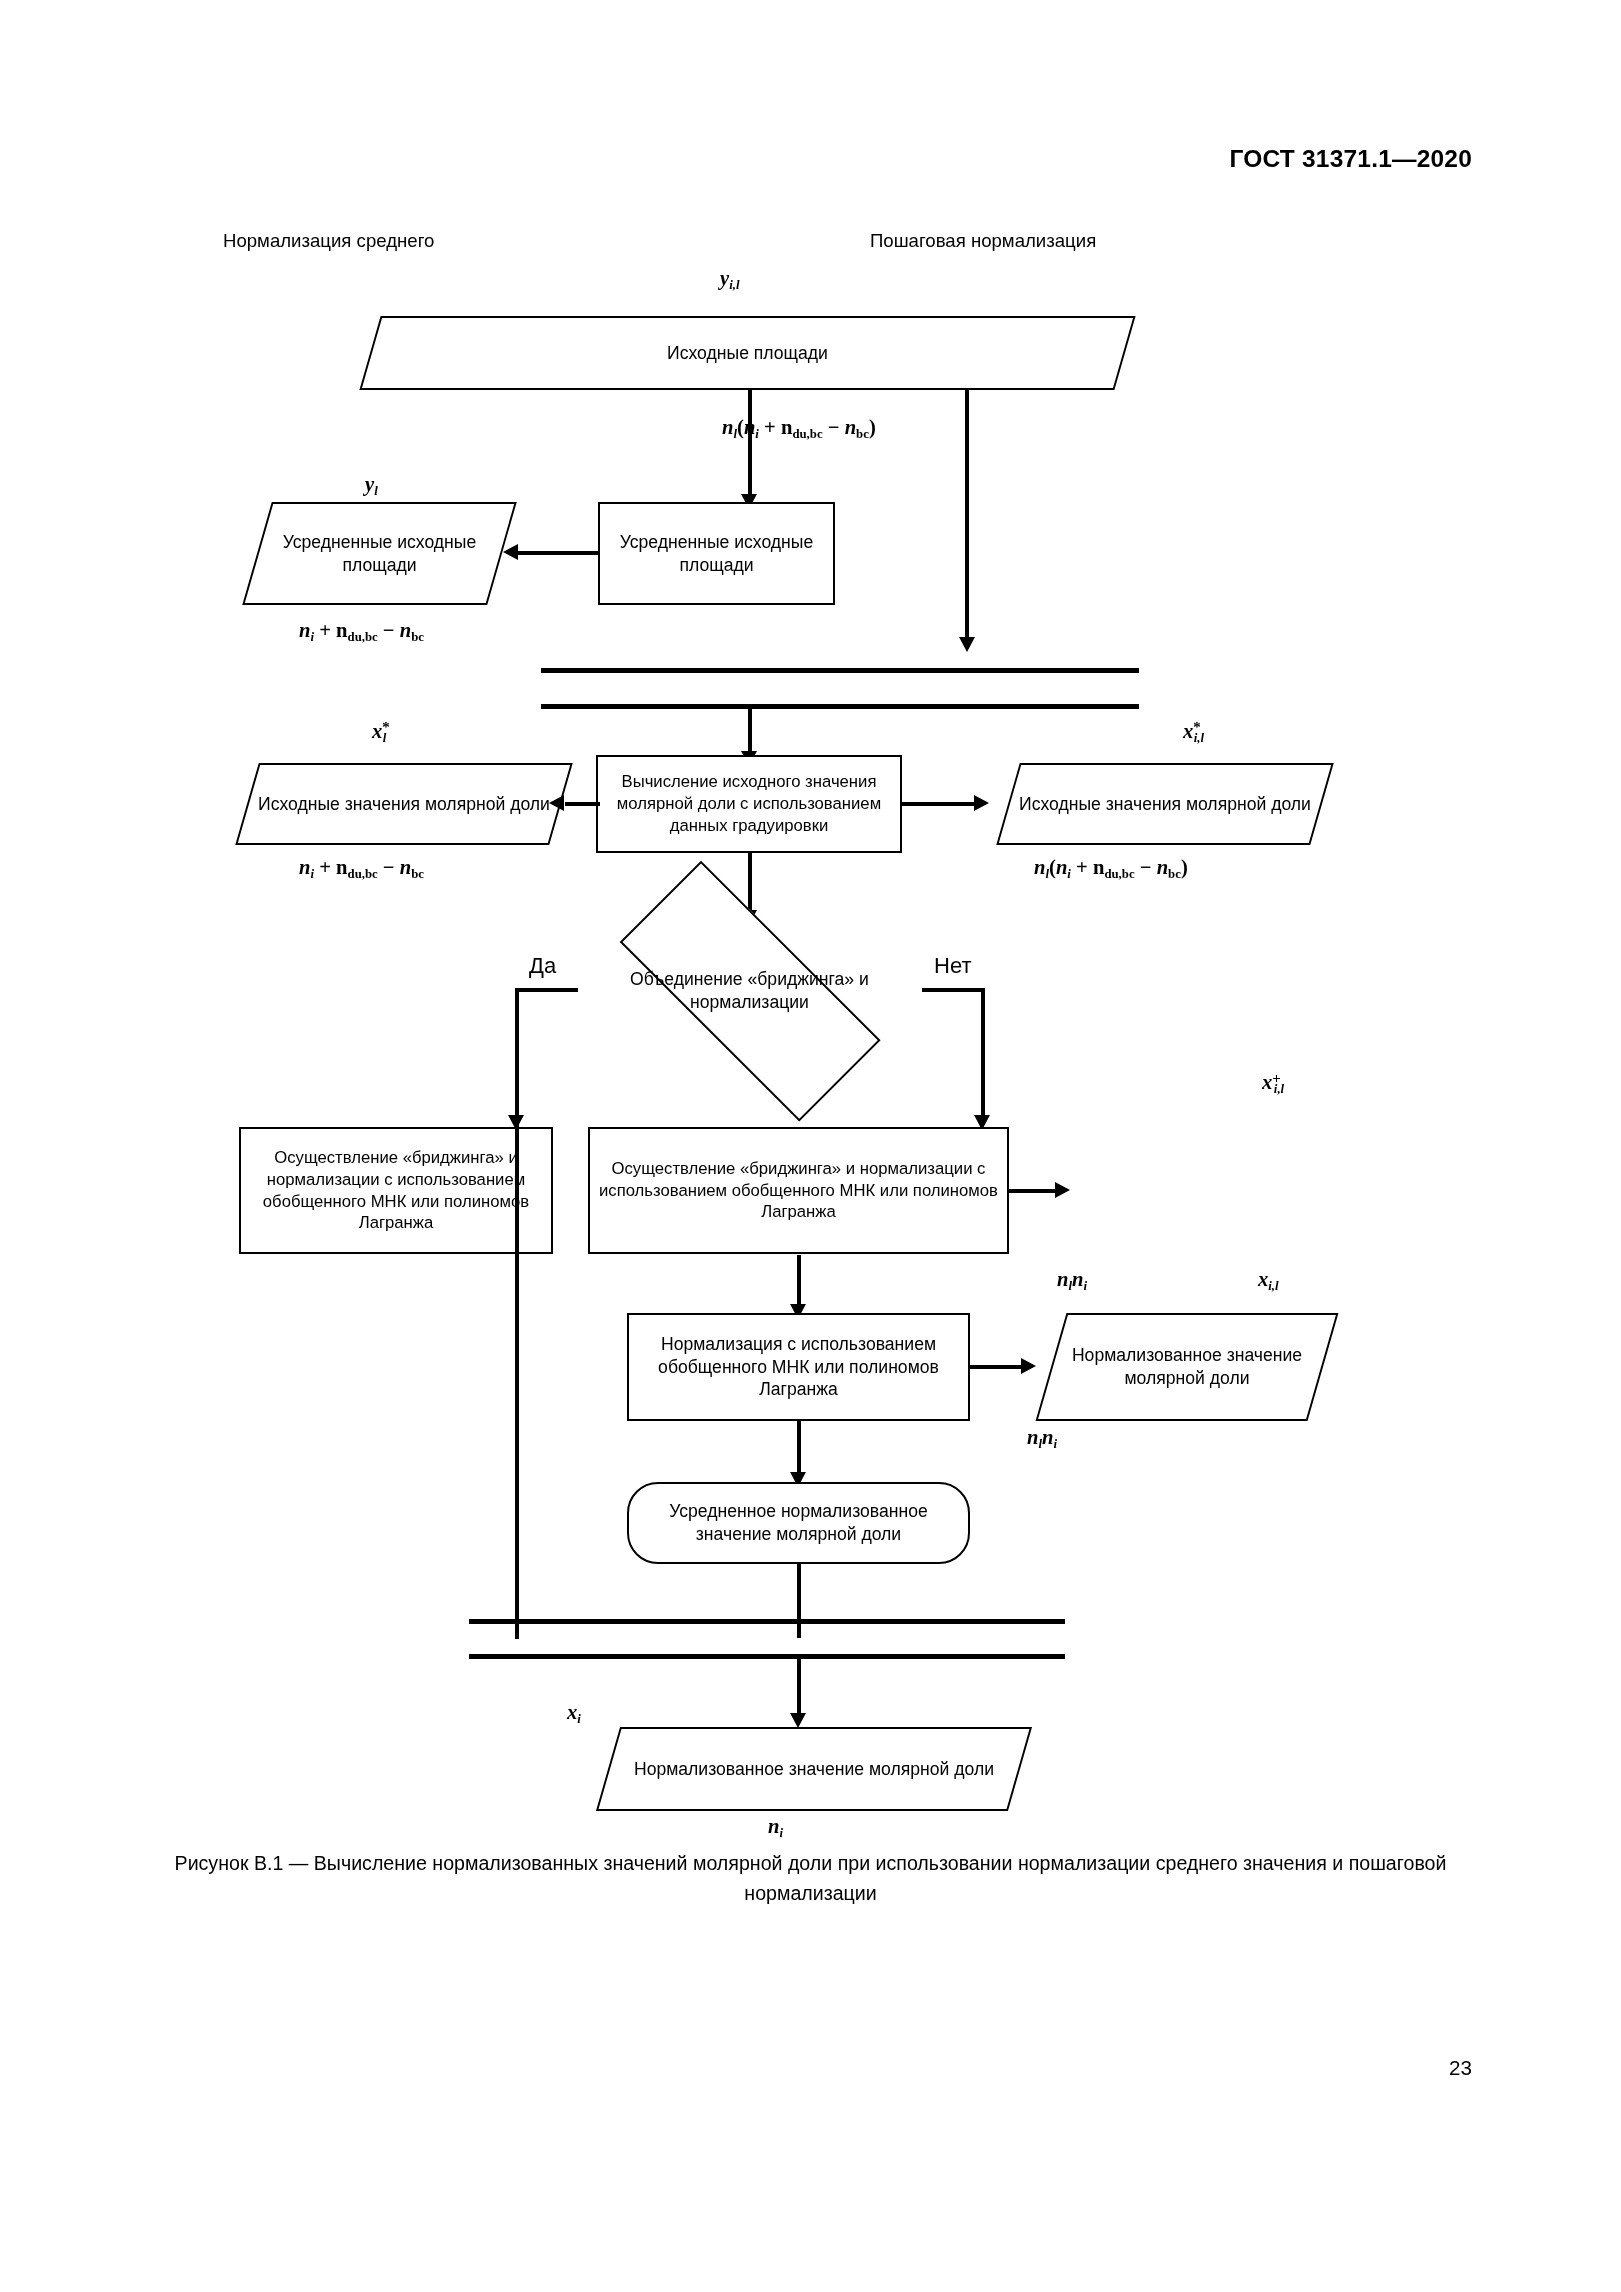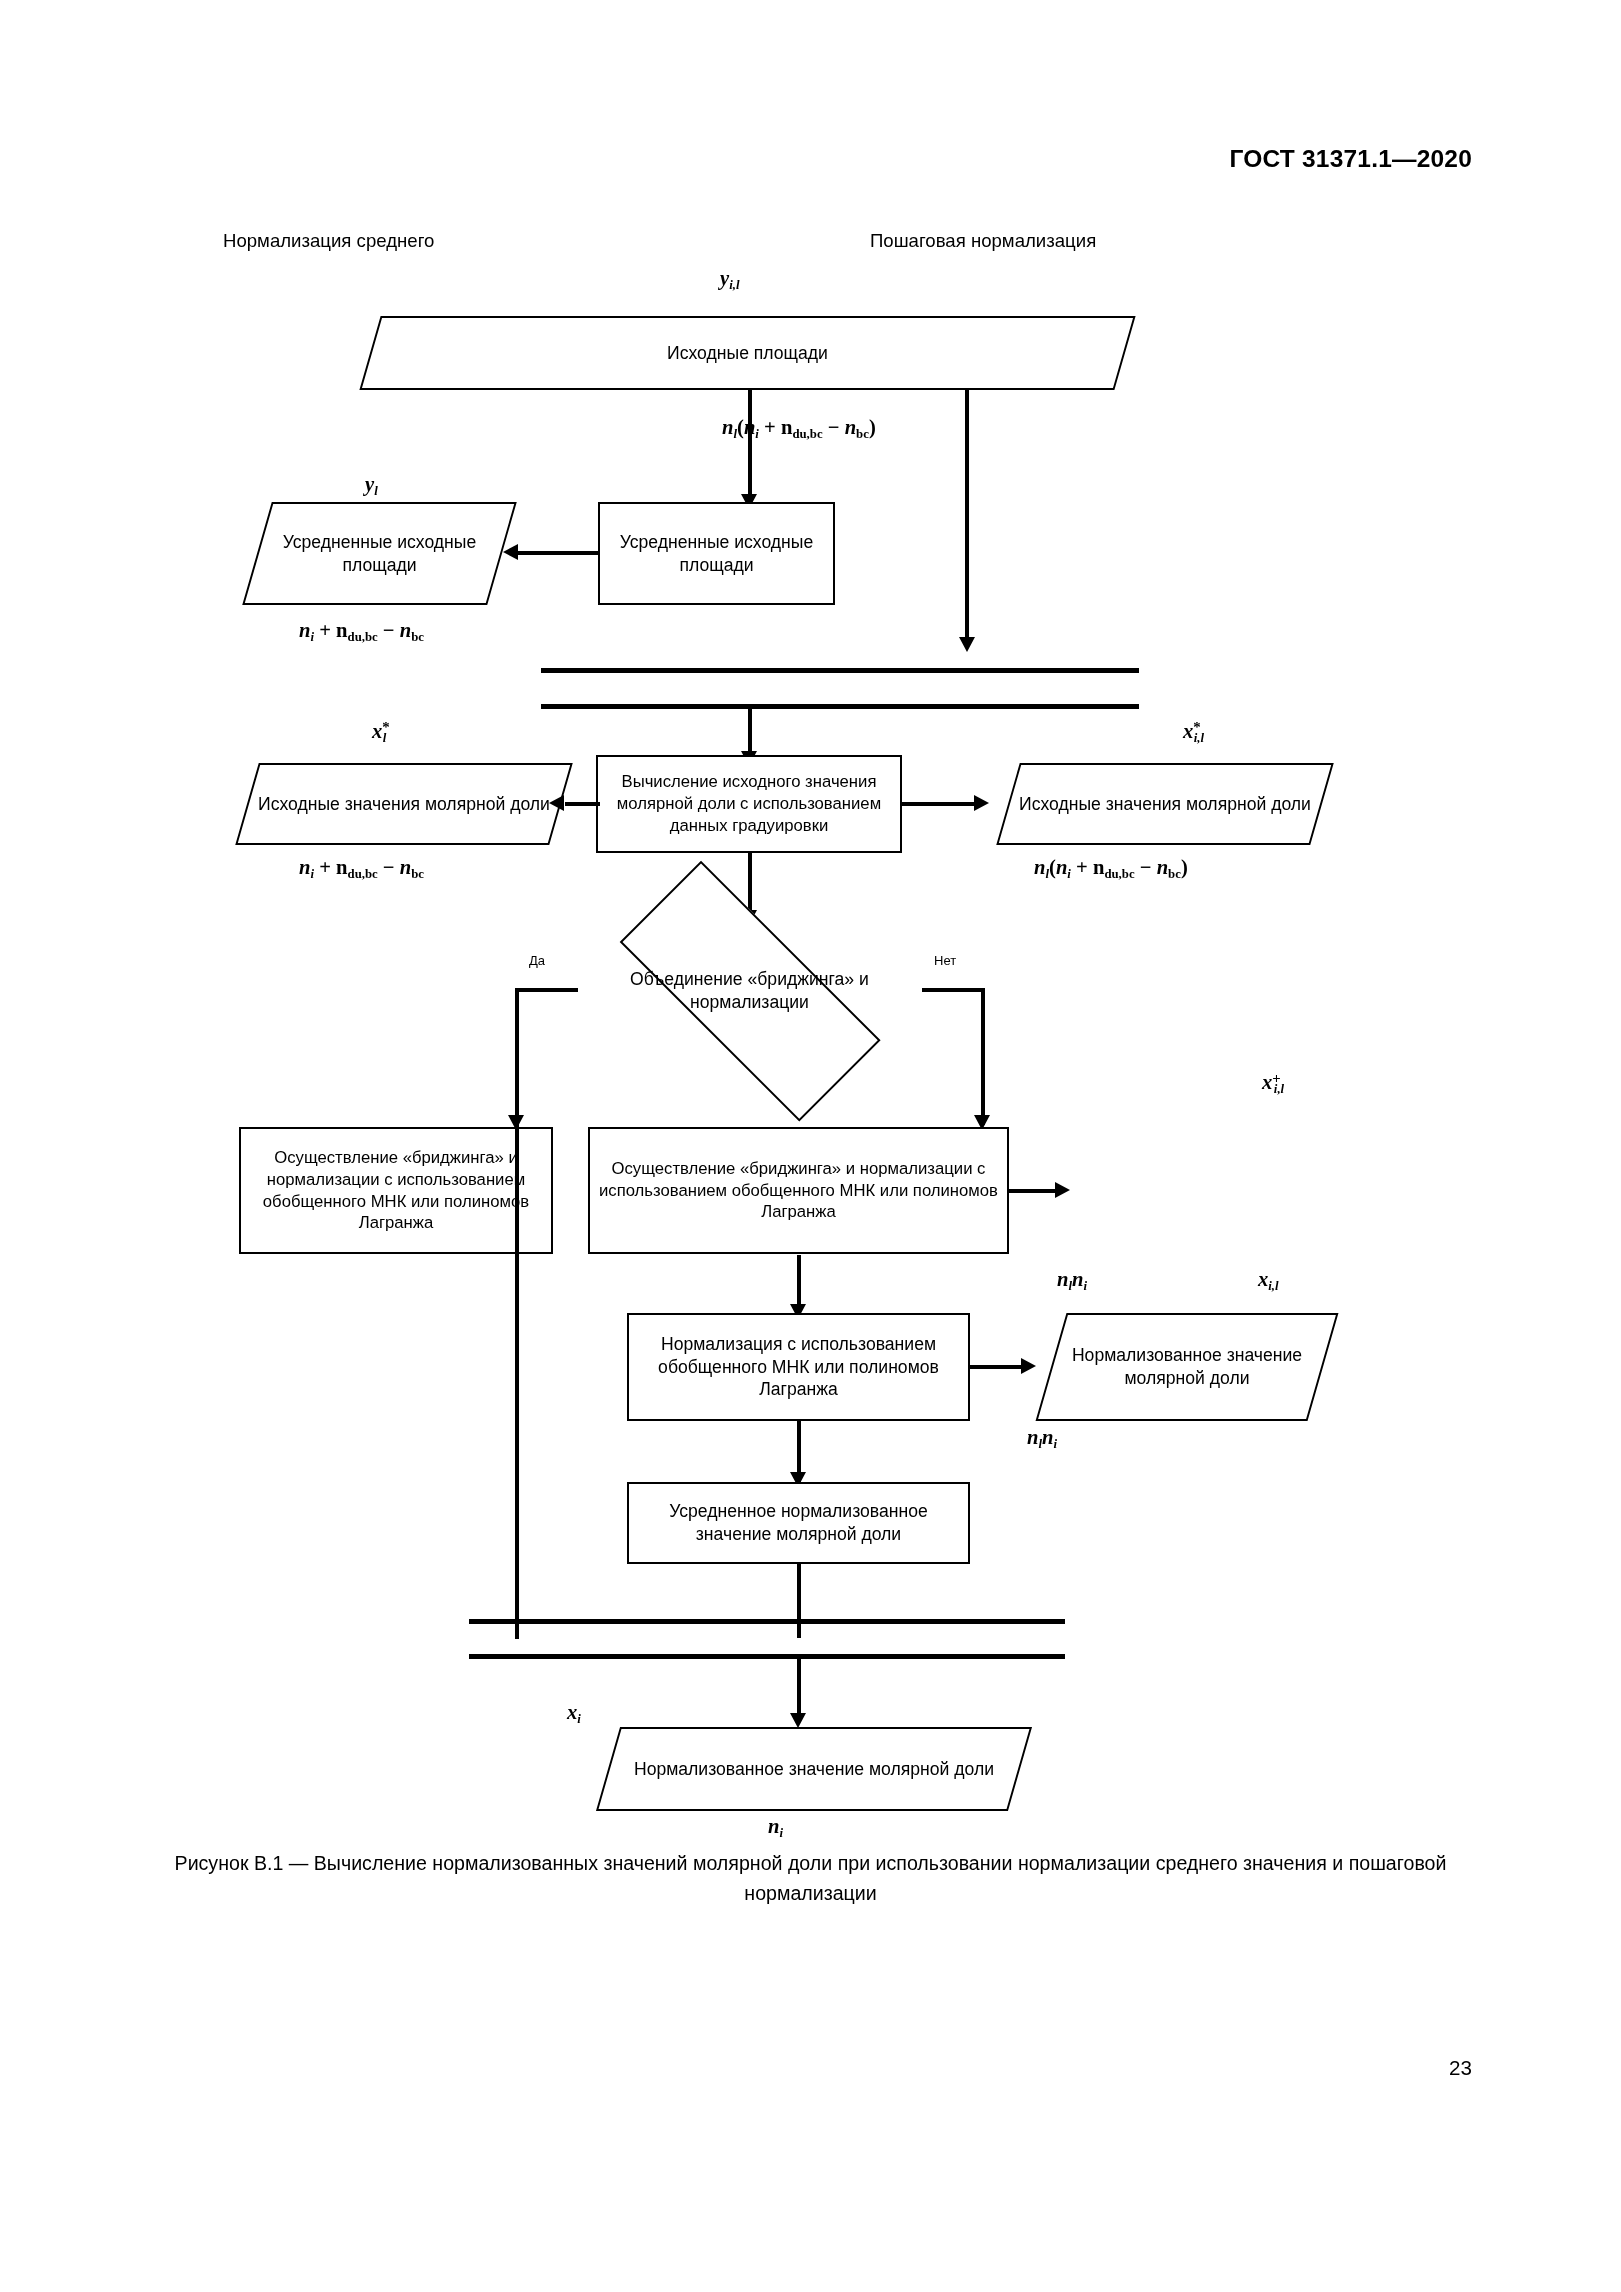--- a/index.html
+++ b/index.html
@@ -78,21 +78,21 @@
     position:absolute;white-space:nowrap;
     font-family:"Liberation Serif","DejaVu Serif",serif;
     font-size:20.6px;font-weight:bold;
   }
   .math i{font-style:italic;}
   .math .up{font-style:normal;}
   .math sub{font-size:.62em;font-style:italic;vertical-align:-.28em;font-weight:bold;}
   .math sub.rm{font-style:normal;}
   .math sup{font-size:.72em;vertical-align:.42em;font-weight:bold;}
 
-  .branch-lbl{position:absolute;font-size:13px;font-family:"Liberation Sans",sans-serif;font-weight:normal;white-space:nowrap;}
+  .branch-lbl{position:absolute;font-size:22px;font-family:"Liberation Sans",sans-serif;font-weight:normal;white-space:nowrap;}
 
   
   #fig-caption{
     position:absolute;left:147px;top:1848px;width:1327px;
     text-align:center;font-size:19.6px;line-height:1.55;
   }
   #folio{position:absolute;right:149px;top:2056px;font-size:20.6px;}
 </style>
 </head>
 <body>
@@ -238,21 +238,21 @@
   <div class="hline" style="left:968px;top:1365px;width:55px;"></div>
   <div class="arrow-r" style="left:1021px;top:1358px;"></div>
 
   <div class="math" style="left:1027px;top:1426px;">
     <i>n</i><sub>l</sub><i>n</i><sub>i</sub>
   </div>
 
   <div class="vline" style="left:797px;top:1421px;height:61px;"></div>
   <div class="arrow-d" style="left:790px;top:1472px;"></div>
 
-  <div class="node" style="left:627px;top:1482px;width:343px;height:82px;font-size:17.6px;">
+  <div class="node" style="left:627px;top:1482px;width:343px;height:82px;font-size:17.6px;border-radius:31px;">
     <span>Усредненное нормализованное значение молярной доли</span>
   </div>
 
   <div class="vline" style="left:797px;top:1564px;height:74px;"></div>
   <div class="vline" style="left:515px;top:1125px;height:514px;"></div>
 
   <div class="barline" style="left:469px;top:1619px;width:596px;"></div>
   <div class="barline" style="left:469px;top:1654px;width:596px;"></div>
 
   <div class="vline" style="left:797px;top:1658px;height:63px;"></div>

